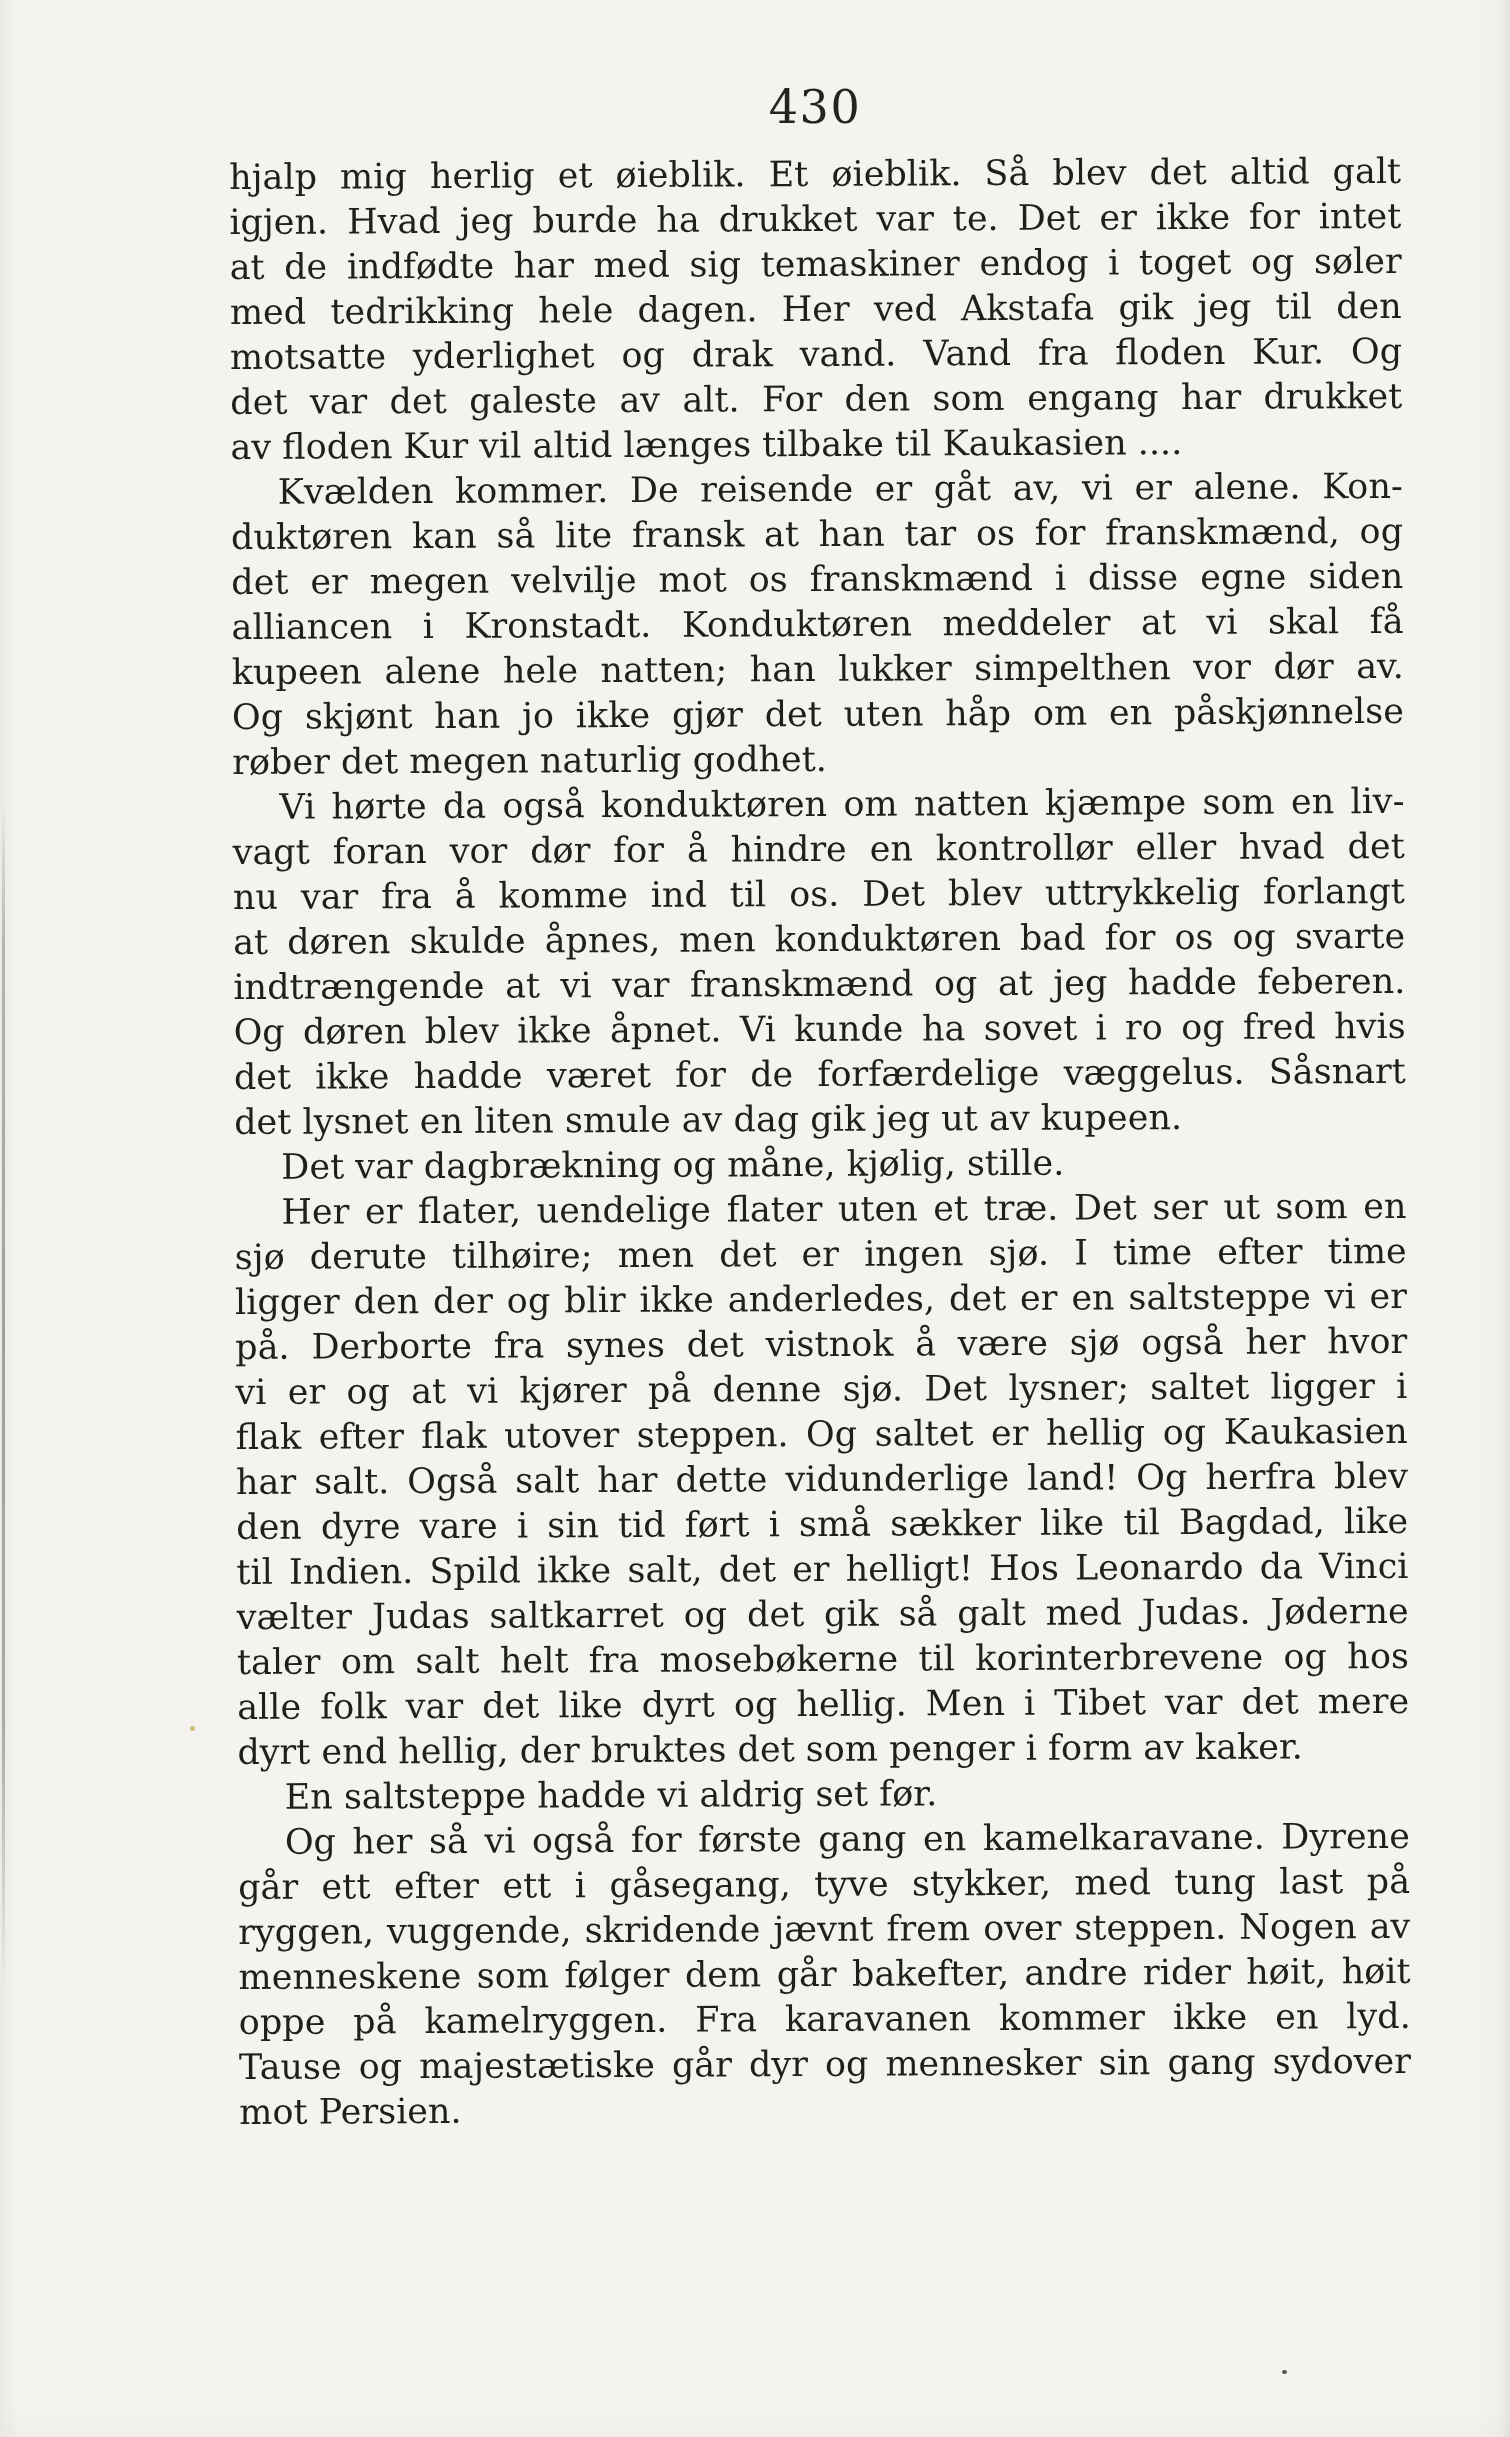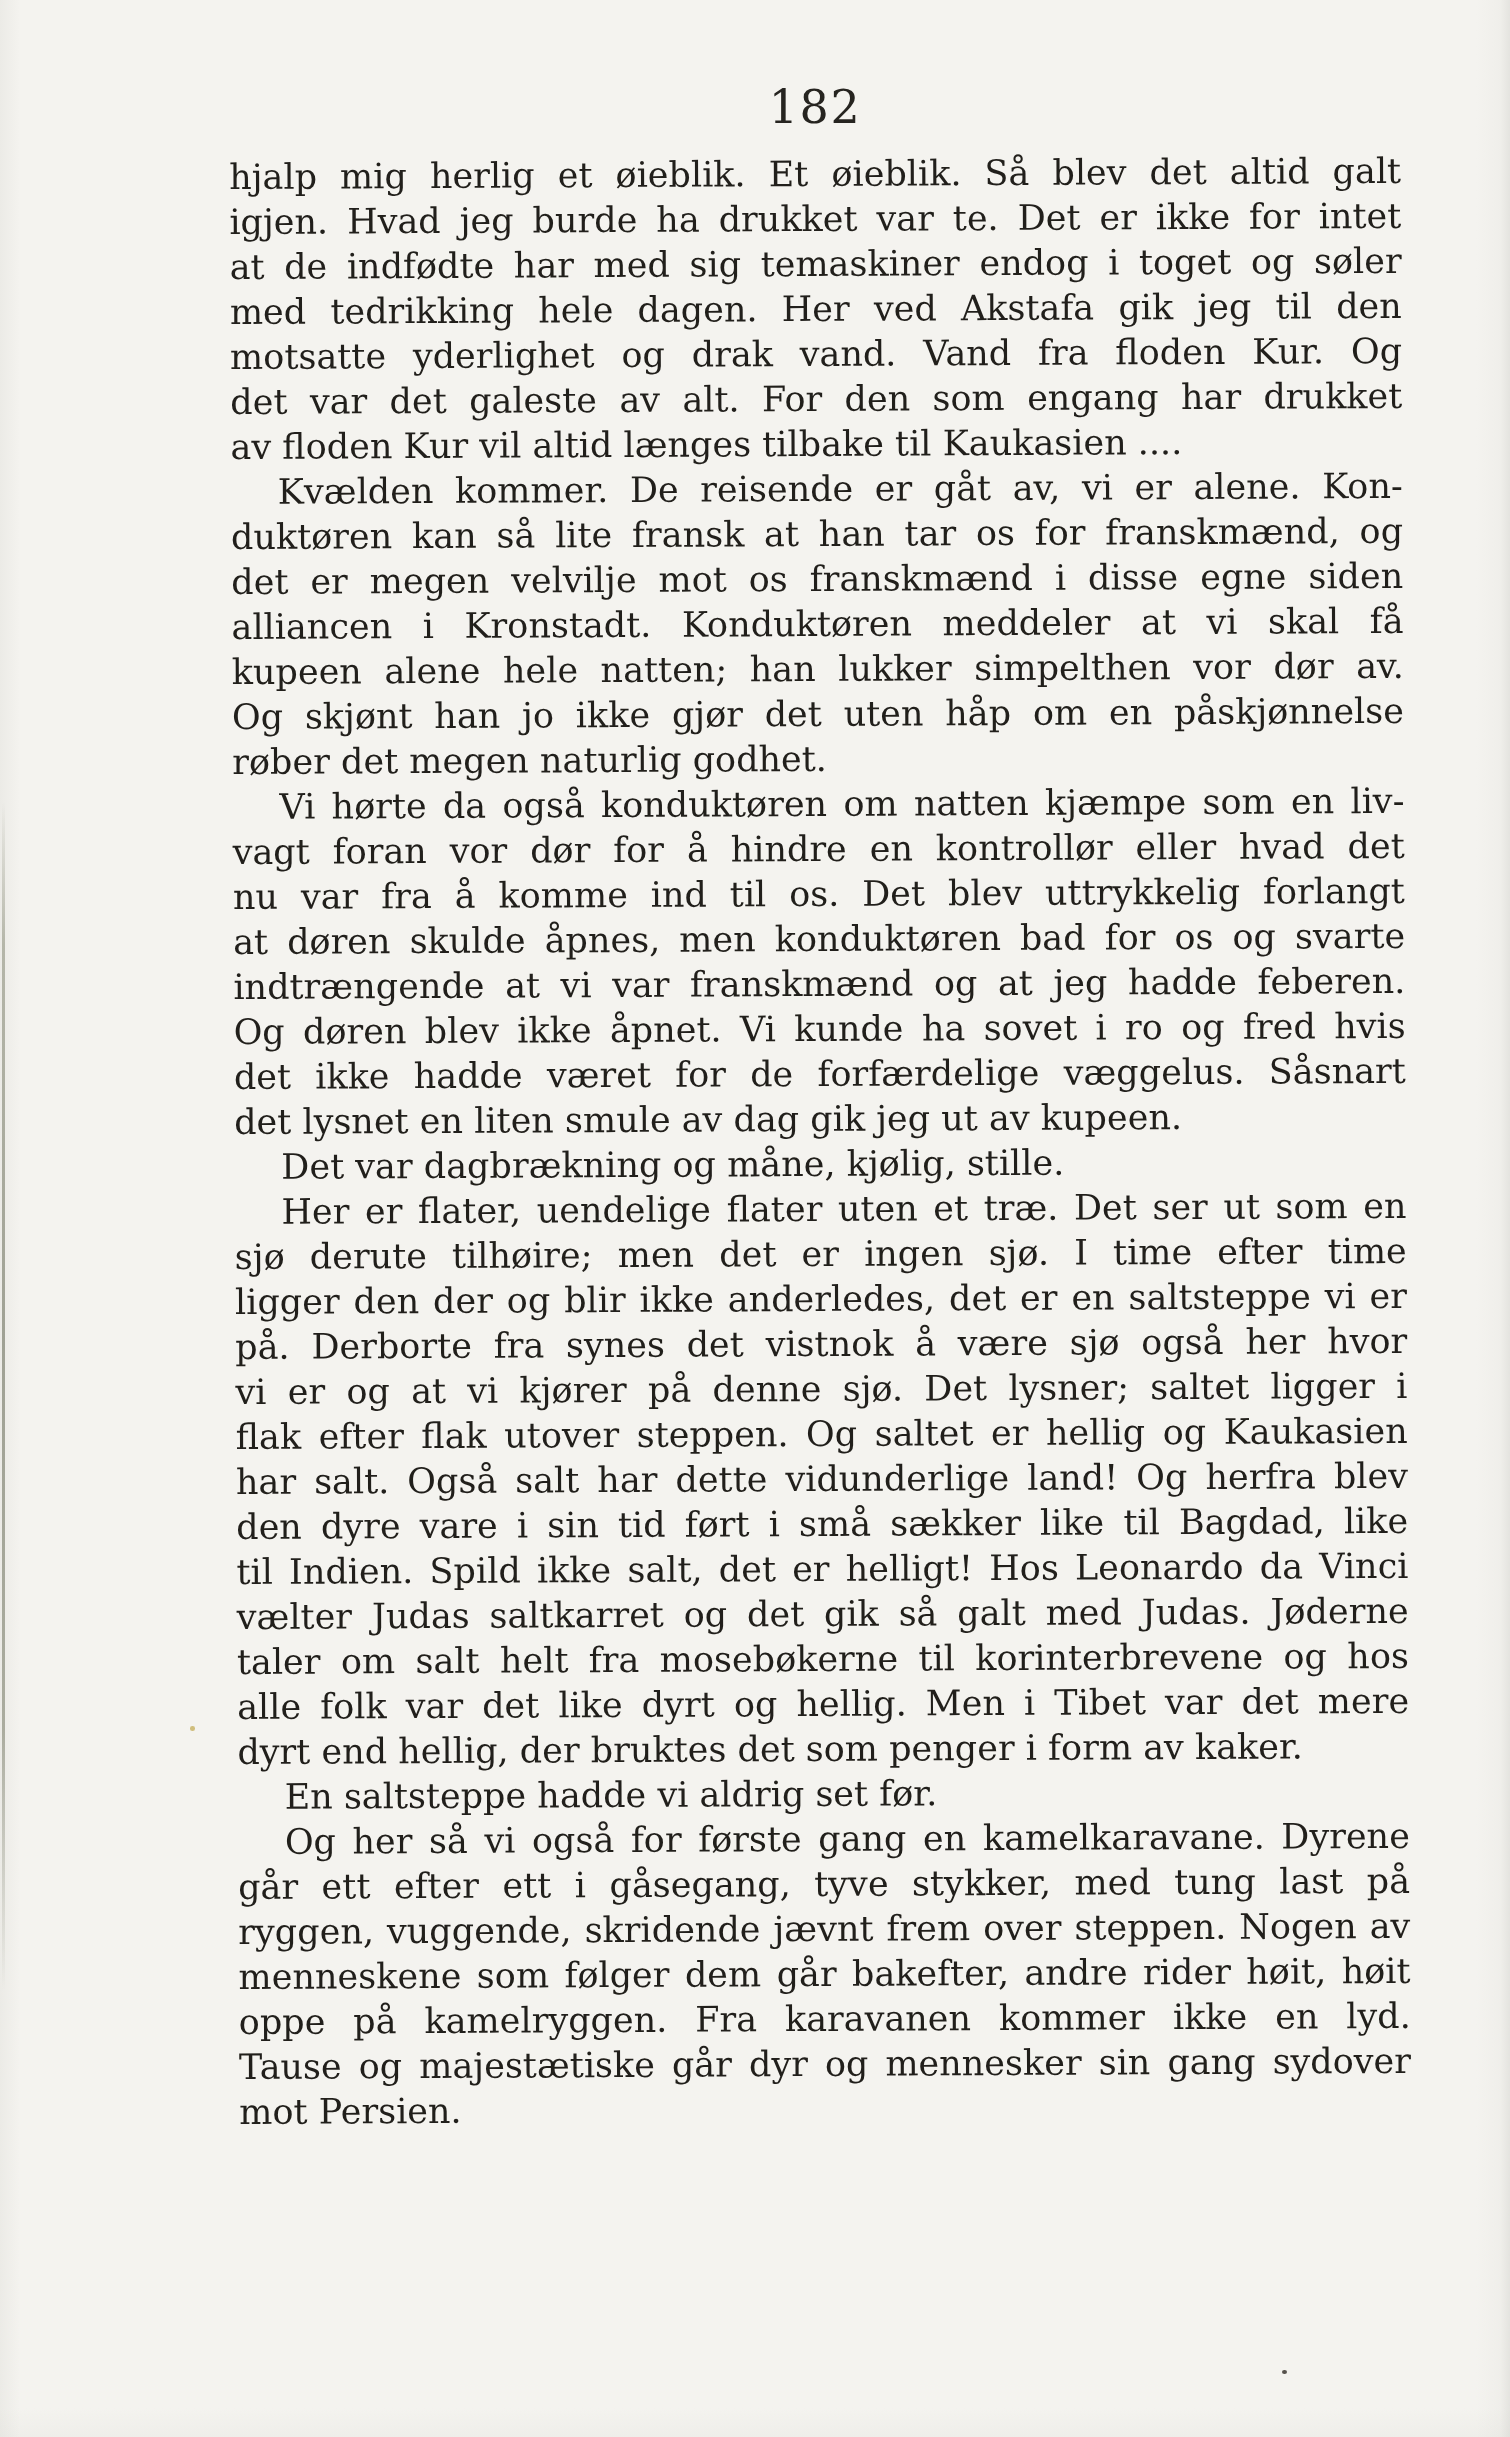--- a/index.html
+++ b/index.html
@@ -58,21 +58,21 @@
     border-radius:1.5px;
   }
   .speck{ position:absolute;border-radius:50%; }
   .speck.s1{ left:190px;top:1726px;width:4.6px;height:4.6px;background:#c9b468;opacity:.85; }
   .speck.s2{ left:1282px;top:2370px;width:4.6px;height:3.8px;background:#56524c; }
 </style>
 </head>
 <body>
 
 <div class="page">
-  <div class="pagenum">182</div>
+  <div class="pagenum">430</div>
 
   <div class="textblock" id="textblock">
       <div class="line">hjalp mig herlig et øieblik. Et øieblik. Så blev det altid galt</div>
       <div class="line">igjen. Hvad jeg burde ha drukket var te. Det er ikke for intet</div>
       <div class="line">at de indfødte har med sig temaskiner endog i toget og søler</div>
       <div class="line">med tedrikking hele dagen. Her ved Akstafa gik jeg til den</div>
       <div class="line">motsatte yderlighet og drak vand. Vand fra floden Kur. Og</div>
       <div class="line">det var det galeste av alt. For den som engang har drukket</div>
       <div class="line end">av floden Kur vil altid længes tilbake til Kaukasien ....</div>
       <div class="line indent">Kvælden kommer. De reisende er gåt av, vi er alene. Kon-</div>

